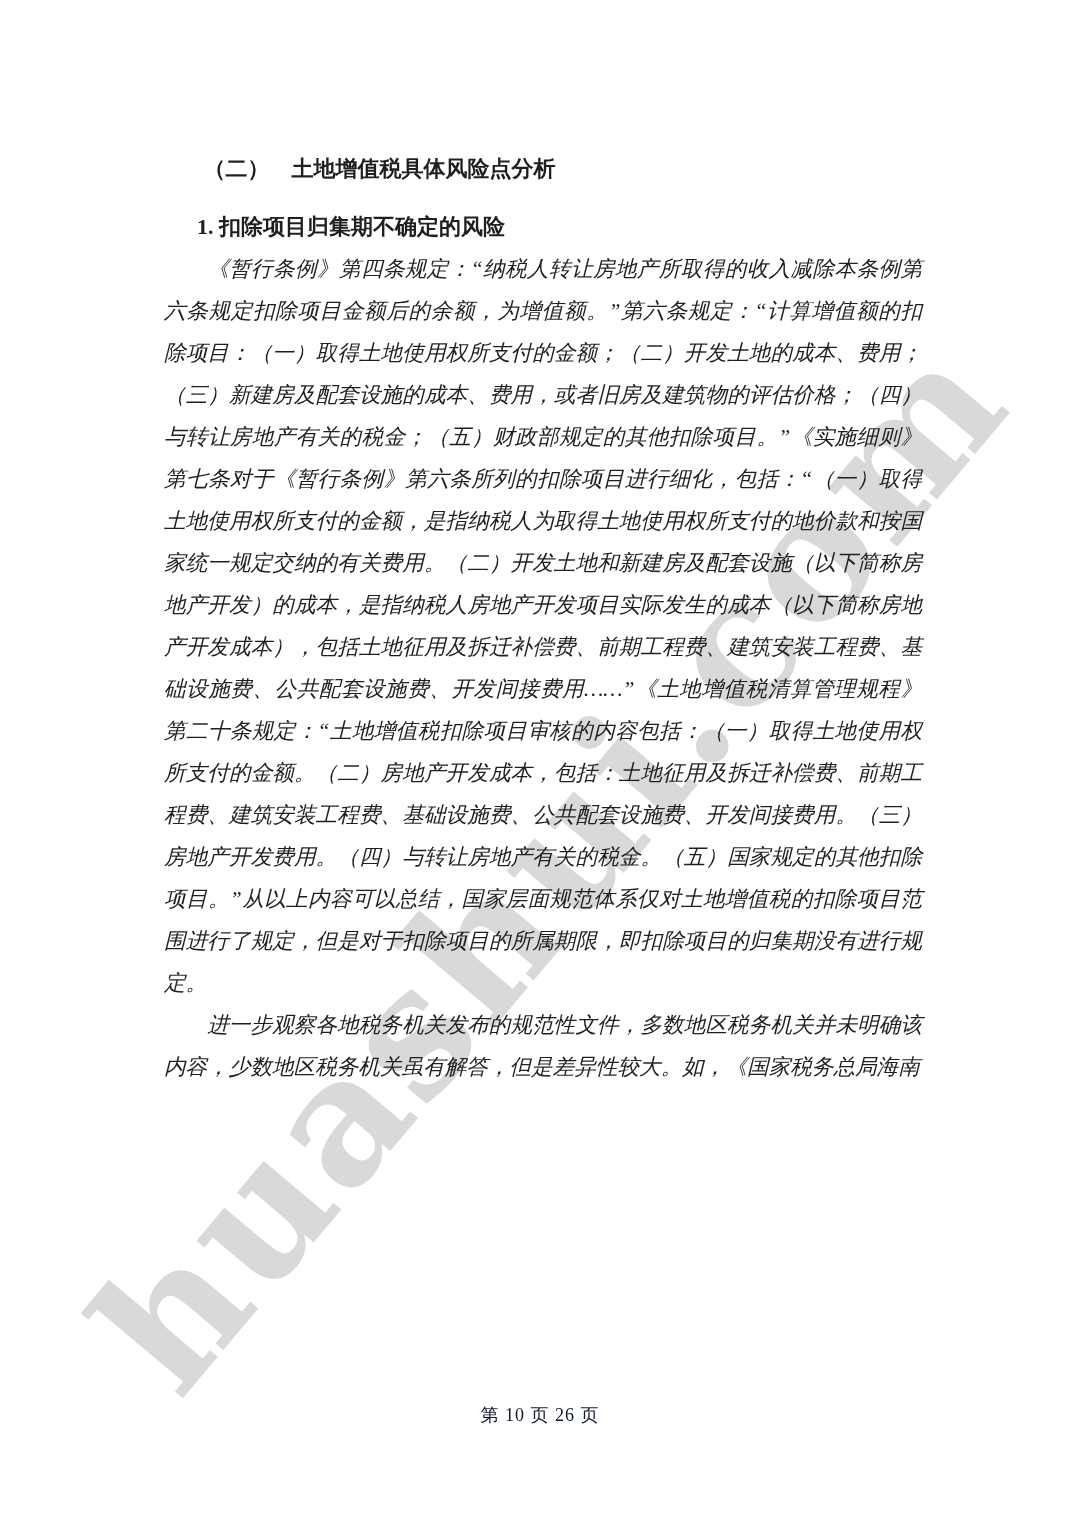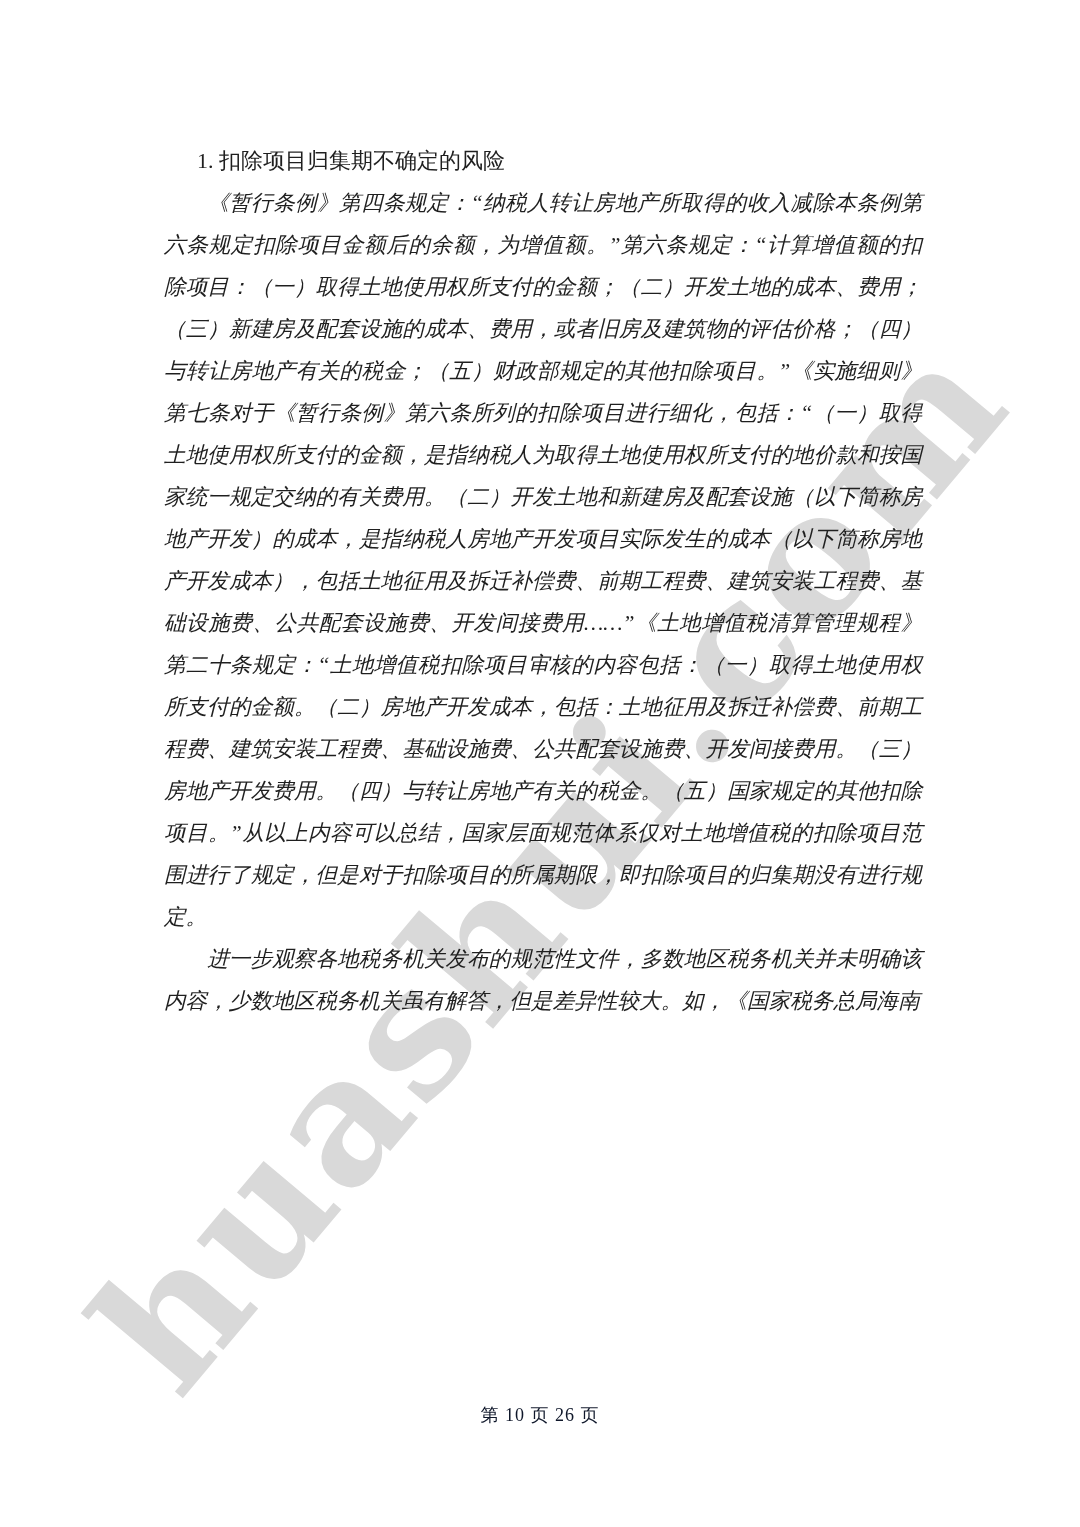--- a/index.html
+++ b/index.html
@@ -47,21 +47,21 @@
     margin: 24px 0 0 0;
     font-size: 22px;
     line-height: 42px;
     font-weight: 700;
     text-indent: 1.8em;
   }
   .subheading {
     margin: 16px 0 0 0;
     font-size: 22px;
     line-height: 42px;
-    font-weight: 400;
+    font-weight: 700;
     text-indent: 1.5em;
   }
   .footer {
     position: absolute;
     left: 0;
     top: 1403px;
     width: 1080px;
     text-align: center;
     font-size: 18px;
     color: #0f172a;
@@ -72,20 +72,21 @@
 </head>
 <body>
 
 <div class="page">
 
   <div class="watermark">huashui.com</div>
 
   <div class="content">
 
 
+    <h2 class="heading">（二）　土地增值税具体风险点分析</h2>
 
     <h3 class="subheading">1. 扣除项目归集期不确定的风险</h3>
 
     <p class="body indent">《暂行条例》第四条规定：“纳税人转让房地产所取得的收入减除本条例第六条规定扣除项目金额后的余额，为增值额。”第六条规定：“计算增值额的扣除项目：（一）取得土地使用权所支付的金额；（二）开发土地的成本、费用；（三）新建房及配套设施的成本、费用，或者旧房及建筑物的评估价格；（四）与转让房地产有关的税金；（五）财政部规定的其他扣除项目。”《实施细则》第七条对于《暂行条例》第六条所列的扣除项目进行细化，包括：“（一）取得土地使用权所支付的金额，是指纳税人为取得土地使用权所支付的地价款和按国家统一规定交纳的有关费用。（二）开发土地和新建房及配套设施（以下简称房地产开发）的成本，是指纳税人房地产开发项目实际发生的成本（以下简称房地产开发成本），包括土地征用及拆迁补偿费、前期工程费、建筑安装工程费、基础设施费、公共配套设施费、开发间接费用……”《土地增值税清算管理规程》第二十条规定：“土地增值税扣除项目审核的内容包括：（一）取得土地使用权所支付的金额。（二）房地产开发成本，包括：土地征用及拆迁补偿费、前期工程费、建筑安装工程费、基础设施费、公共配套设施费、开发间接费用。（三）房地产开发费用。（四）与转让房地产有关的税金。（五）国家规定的其他扣除项目。”从以上内容可以总结，国家层面规范体系仅对土地增值税的扣除项目范围进行了规定，但是对于扣除项目的所属期限，即扣除项目的归集期没有进行规定。</p>
 
     <p class="body indent">进一步观察各地税务机关发布的规范性文件，多数地区税务机关并未明确该内容，少数地区税务机关虽有解答，但是差异性较大。如，《国家税务总局海南</p>
 
   </div>
 
   <div class="footer">第 10 页 26 页</div>

